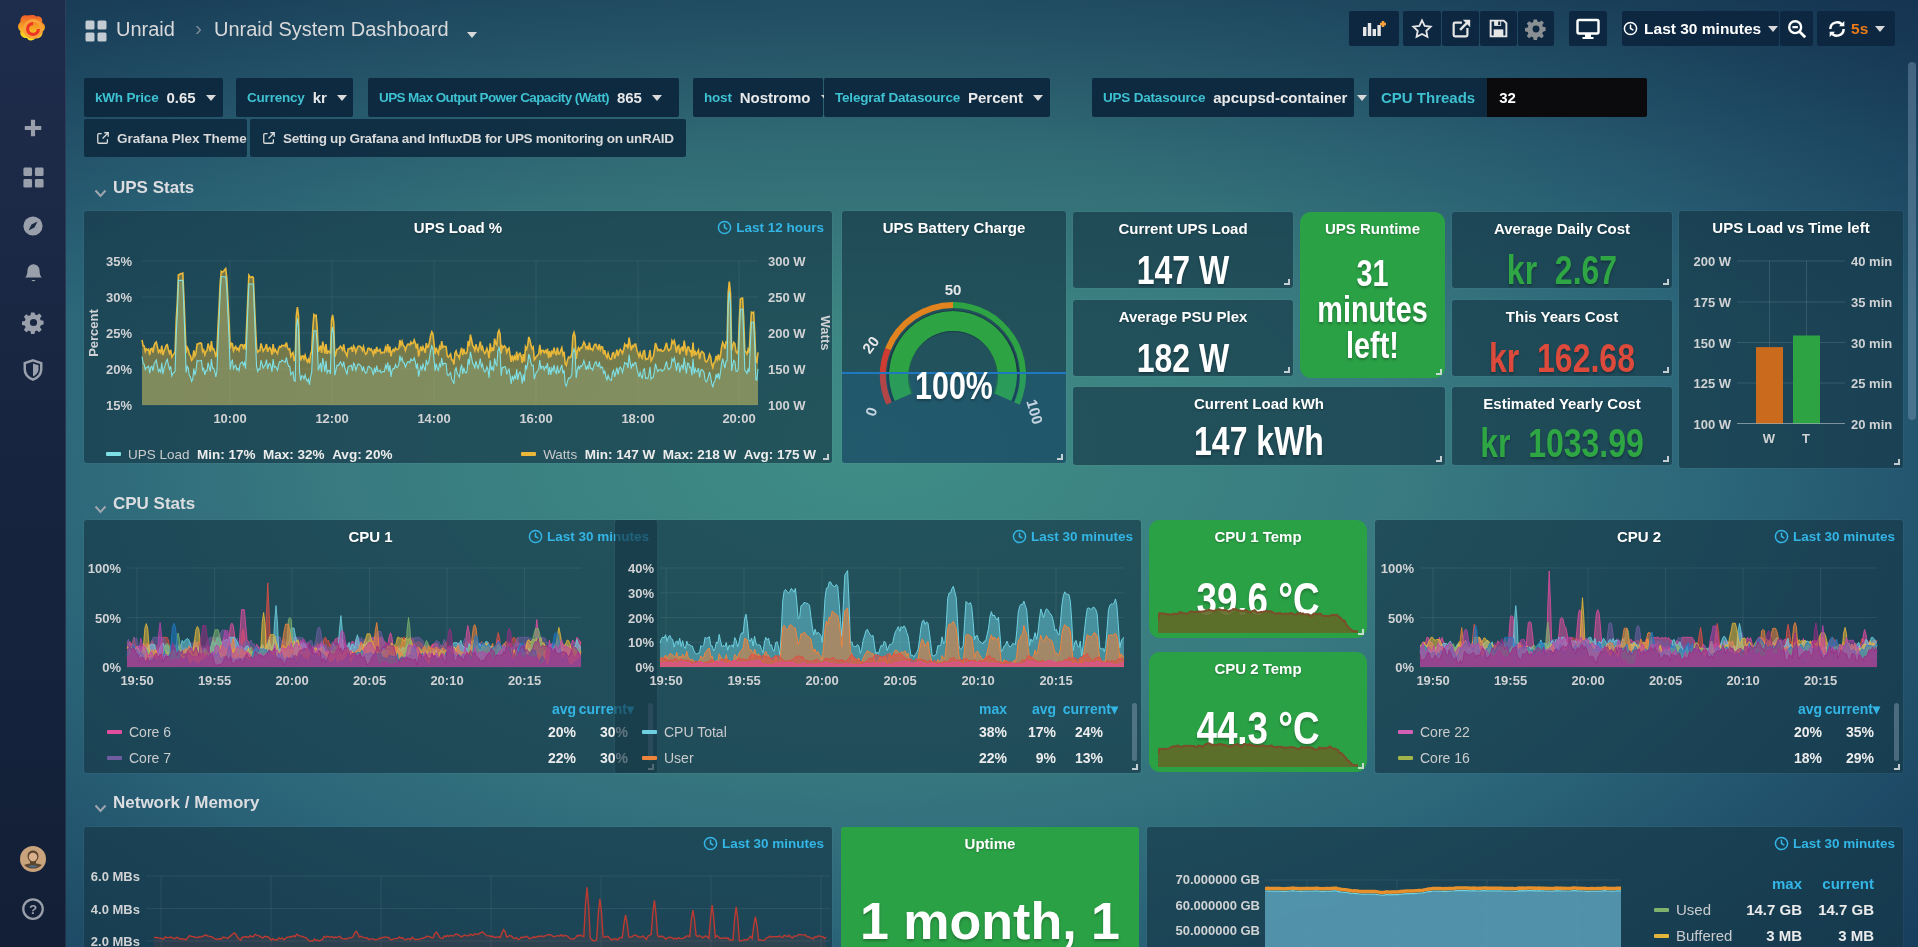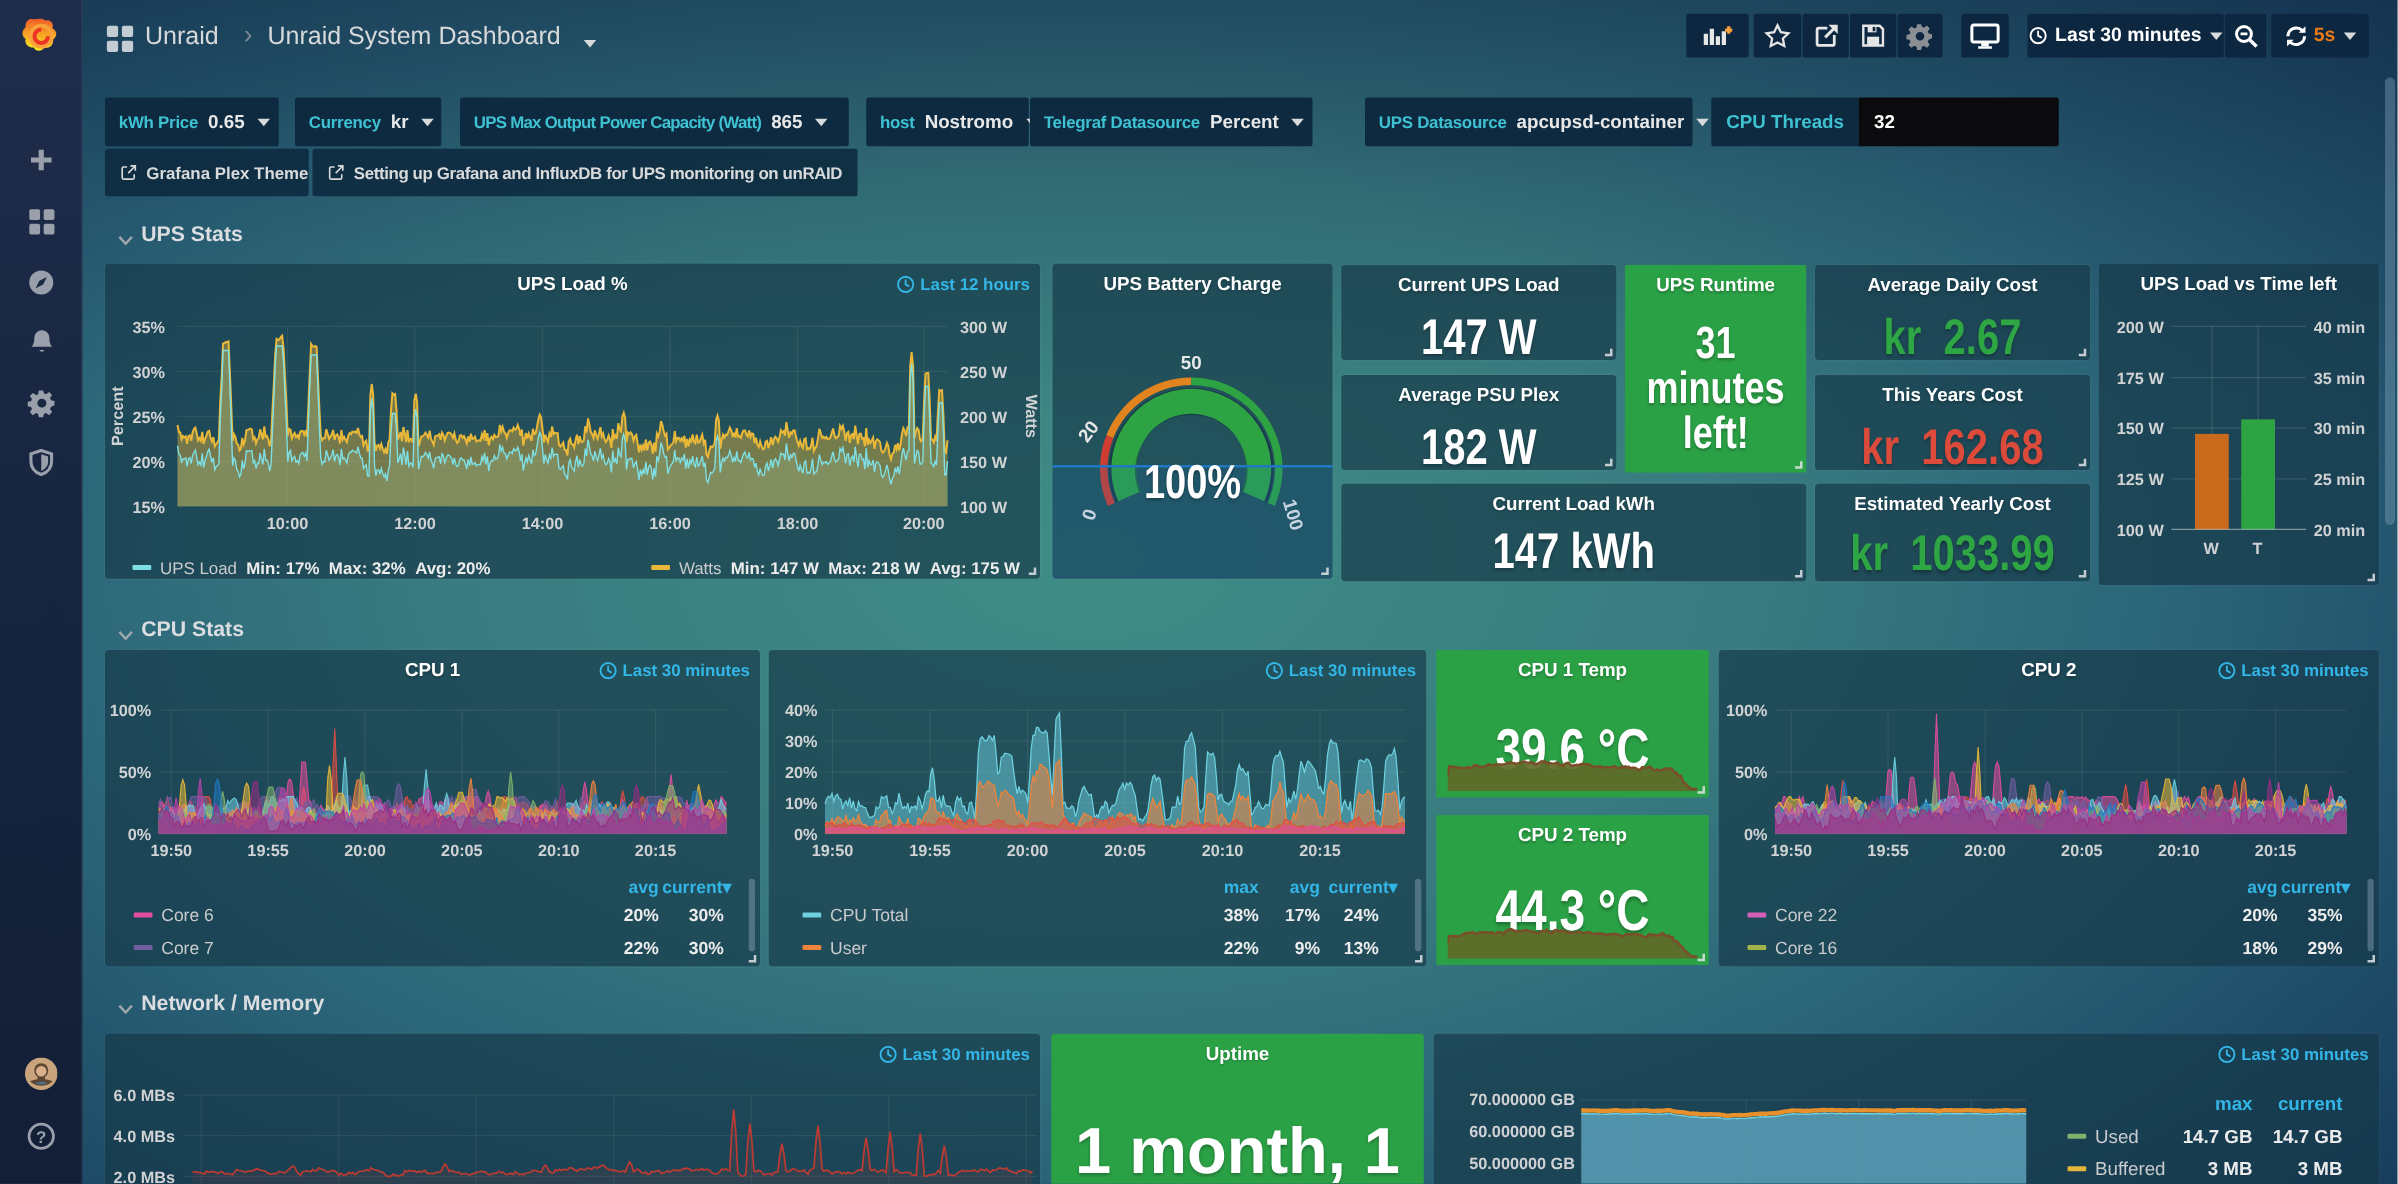--- a/index.html
+++ b/index.html
@@ -10,21 +10,21 @@
 .sicon{position:absolute;left:0;width:66px;text-align:center;color:#99a0ab}
 .navtxt{position:absolute;color:#d8d9da;font-size:20px;white-space:nowrap}
 .pill{position:absolute;height:39px;background:#0d2a41;border-radius:2px;display:flex;align-items:center;font-size:15px;font-weight:bold;white-space:nowrap}
 .pill .lab{color:#3ec1d1;padding:0 8px 0 11px;font-size:13.5px;letter-spacing:-0.2px}
 .pill .val{color:#e8e8e8;padding-right:8px}
 .caret{display:inline-block;width:0;height:0;border-left:5px solid transparent;border-right:5px solid transparent;border-top:6px solid #d8d9da;margin-left:7px;vertical-align:middle}
 .linkpill svg{flex:none}
 .linkpill{position:absolute;height:38px;background:rgba(13,42,63,0.9);border-radius:2px;display:flex;align-items:center;padding:0 12px;font-size:13.5px;font-weight:bold;color:#d8d9da;white-space:nowrap}
 .sect{position:absolute;color:#dcdde0;font-size:17px;font-weight:bold}
 .panel{position:absolute;background:rgba(21,55,70,0.66);border-radius:3px;box-shadow:0 0 0 1px rgba(255,255,255,0.03)}
-.gpanel{position:absolute;background:#2BA146;border-radius:1px}
+.gpanel{position:absolute;background:#2BA146;border-radius:11px}
 .ptitle{position:absolute;top:8px;left:0;right:0;text-align:center;color:#fff;font-size:15px;font-weight:bold;text-shadow:0 1px 2px rgba(0,0,0,0.25);white-space:nowrap}
 .trange{position:absolute;top:9px;right:8px;color:#33b5e5;font-size:13.5px;font-weight:bold;display:flex;align-items:center}
 .trange .ck{margin-right:4px}
 .statv{position:absolute;left:0;right:0;text-align:center;font-weight:bold;color:#fff;text-shadow:0 2px 3px rgba(0,0,0,0.28);white-space:nowrap;transform:scaleX(0.8)}
 .nosc{transform:none !important}
 .green{color:#2FA644}.red{color:#DC4A3C}
 .ax{font-size:13px;font-weight:bold;fill:#d0d2d4;font-family:"Liberation Sans",sans-serif}
 .gl{font-size:15px;font-weight:bold;fill:#e6e7e8;font-family:"Liberation Sans",sans-serif}
 .crn{position:absolute;right:3px;bottom:3px;width:6px;height:6px;border-right:2px solid rgba(225,228,230,0.85);border-bottom:2px solid rgba(225,228,230,0.85)}
 .leg{position:absolute;font-size:13.5px;color:#c9cbcd;white-space:nowrap}
@@ -317,21 +317,21 @@
       <text x="52" y="177" class="ax" text-anchor="end">125 W</text>
       <text x="52" y="217.5" class="ax" text-anchor="end">100 W</text>
       <text x="172" y="55" class="ax">40 min</text>
       <text x="172" y="96" class="ax">35 min</text>
       <text x="172" y="136.5" class="ax">30 min</text>
       <text x="172" y="177" class="ax">25 min</text>
       <text x="172" y="217.5" class="ax">20 min</text>
       <text x="90" y="232" class="ax" text-anchor="middle">W</text>
       <text x="127" y="232" class="ax" text-anchor="middle">T</text>
     </svg><div class="crn"></div></div>
-<div class="panel" style="left:84px;top:520px;width:524px;height:253px"><div class="ptitle">CPU 1</div><div class="trange"><svg class="ck" viewBox="0 0 16 16" width="15" height="15">
+<div class="panel" style="left:84px;top:520px;width:573px;height:253px"><div class="ptitle">CPU 1</div><div class="trange"><svg class="ck" viewBox="0 0 16 16" width="15" height="15">
         <circle cx="8" cy="8" r="6.5" fill="none" stroke="currentColor" stroke-width="1.6"></circle>
         <path d="M8 4.5V8l2.5 1.5" fill="none" stroke="currentColor" stroke-width="1.6" stroke-linecap="round"></path>
       </svg>Last 30 minutes</div><svg width="523" height="253" viewBox="0 0 523 253">
       <g stroke="rgba(255,255,255,0.07)" stroke-width="1">
         <line x1="53" y1="48" x2="53" y2="147"></line>
         <line x1="130.5" y1="48" x2="130.5" y2="147"></line>
         <line x1="208" y1="48" x2="208" y2="147"></line>
         <line x1="285.5" y1="48" x2="285.5" y2="147"></line>
         <line x1="363" y1="48" x2="363" y2="147"></line>
         <line x1="440.5" y1="48" x2="440.5" y2="147"></line>

